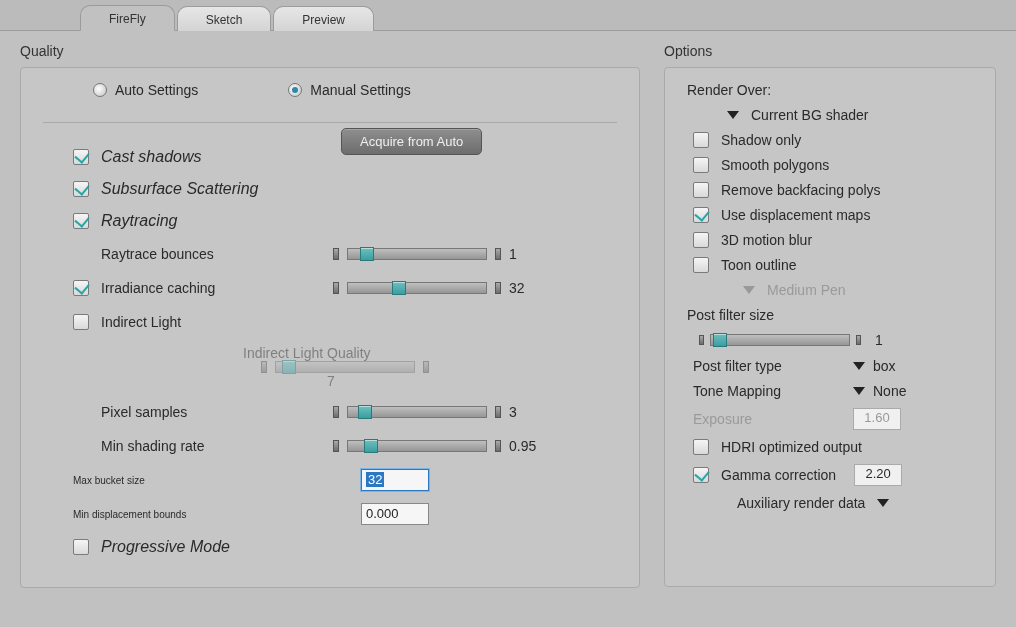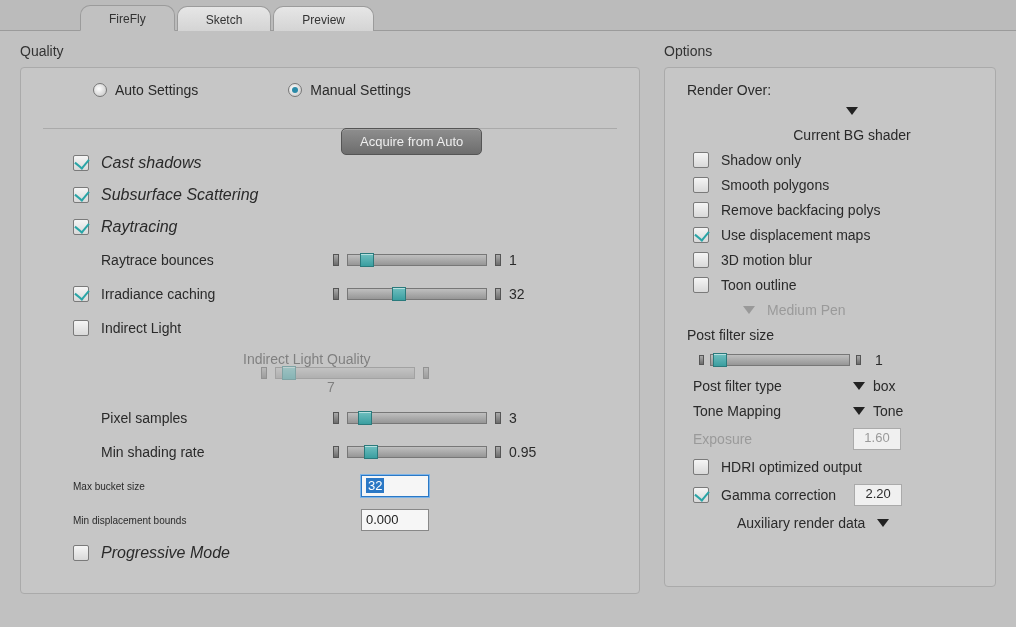--- a/index.html
+++ b/index.html
@@ -72,21 +72,21 @@
 }
 .panel-right .inner-box {
   padding: 14px 18px 18px 18px;
 }
 
 
 .radio-row {
   display: flex;
   gap: 90px;
   padding-left: 50px;
-  padding-bottom: 30px;
+  padding-bottom: 24px;
   border-bottom: 1px solid #aaa;
   margin-bottom: 24px;
 }
 .radio-row label { display: flex; align-items: center; gap: 8px; font-size: 14px; cursor: pointer; }
 .radio-btn {
   width: 14px; height: 14px;
   border-radius: 50%;
   border: 1px solid #777;
   background: radial-gradient(circle at 40% 40%, #fff, #c0c0c0);
   display: inline-flex; align-items: center; justify-content: center;
@@ -196,21 +196,21 @@
   background: #2b78c5; color: #fff; padding: 0 2px;
 }
 
 
 .rrow {
   display: flex; align-items: center; gap: 12px;
   margin-bottom: 9px;
   font-size: 14px;
   padding-left: 10px;
 }
-.rrow.sub { padding-left: 44px; flex-direction: column; }
+.rrow.sub { padding-left: 44px; }
 .rrow.sub2 { padding-left: 60px; }
 .tri { 
   width: 0; height: 0;
   border-left: 6px solid transparent;
   border-right: 6px solid transparent;
   border-top: 8px solid #222;
   display: inline-block;
 }
 .tri.gray { border-top-color: #999; }
 
@@ -431,21 +431,21 @@
         <span class="dd">
           <span class="tri"></span>
           <span>box</span>
         </span>
       </div>
 
       <div class="dd-row">
         <span class="dlabel">Tone Mapping</span>
         <span class="dd">
           <span class="tri"></span>
-          <span>Tone</span>
+          <span>None</span>
         </span>
       </div>
 
       <div class="dd-row disabled-text">
         <span class="dlabel">Exposure</span>
         <span class="numbox">1.60</span>
       </div>
 
       <div class="rrow">
           <span class="chk"></span>

